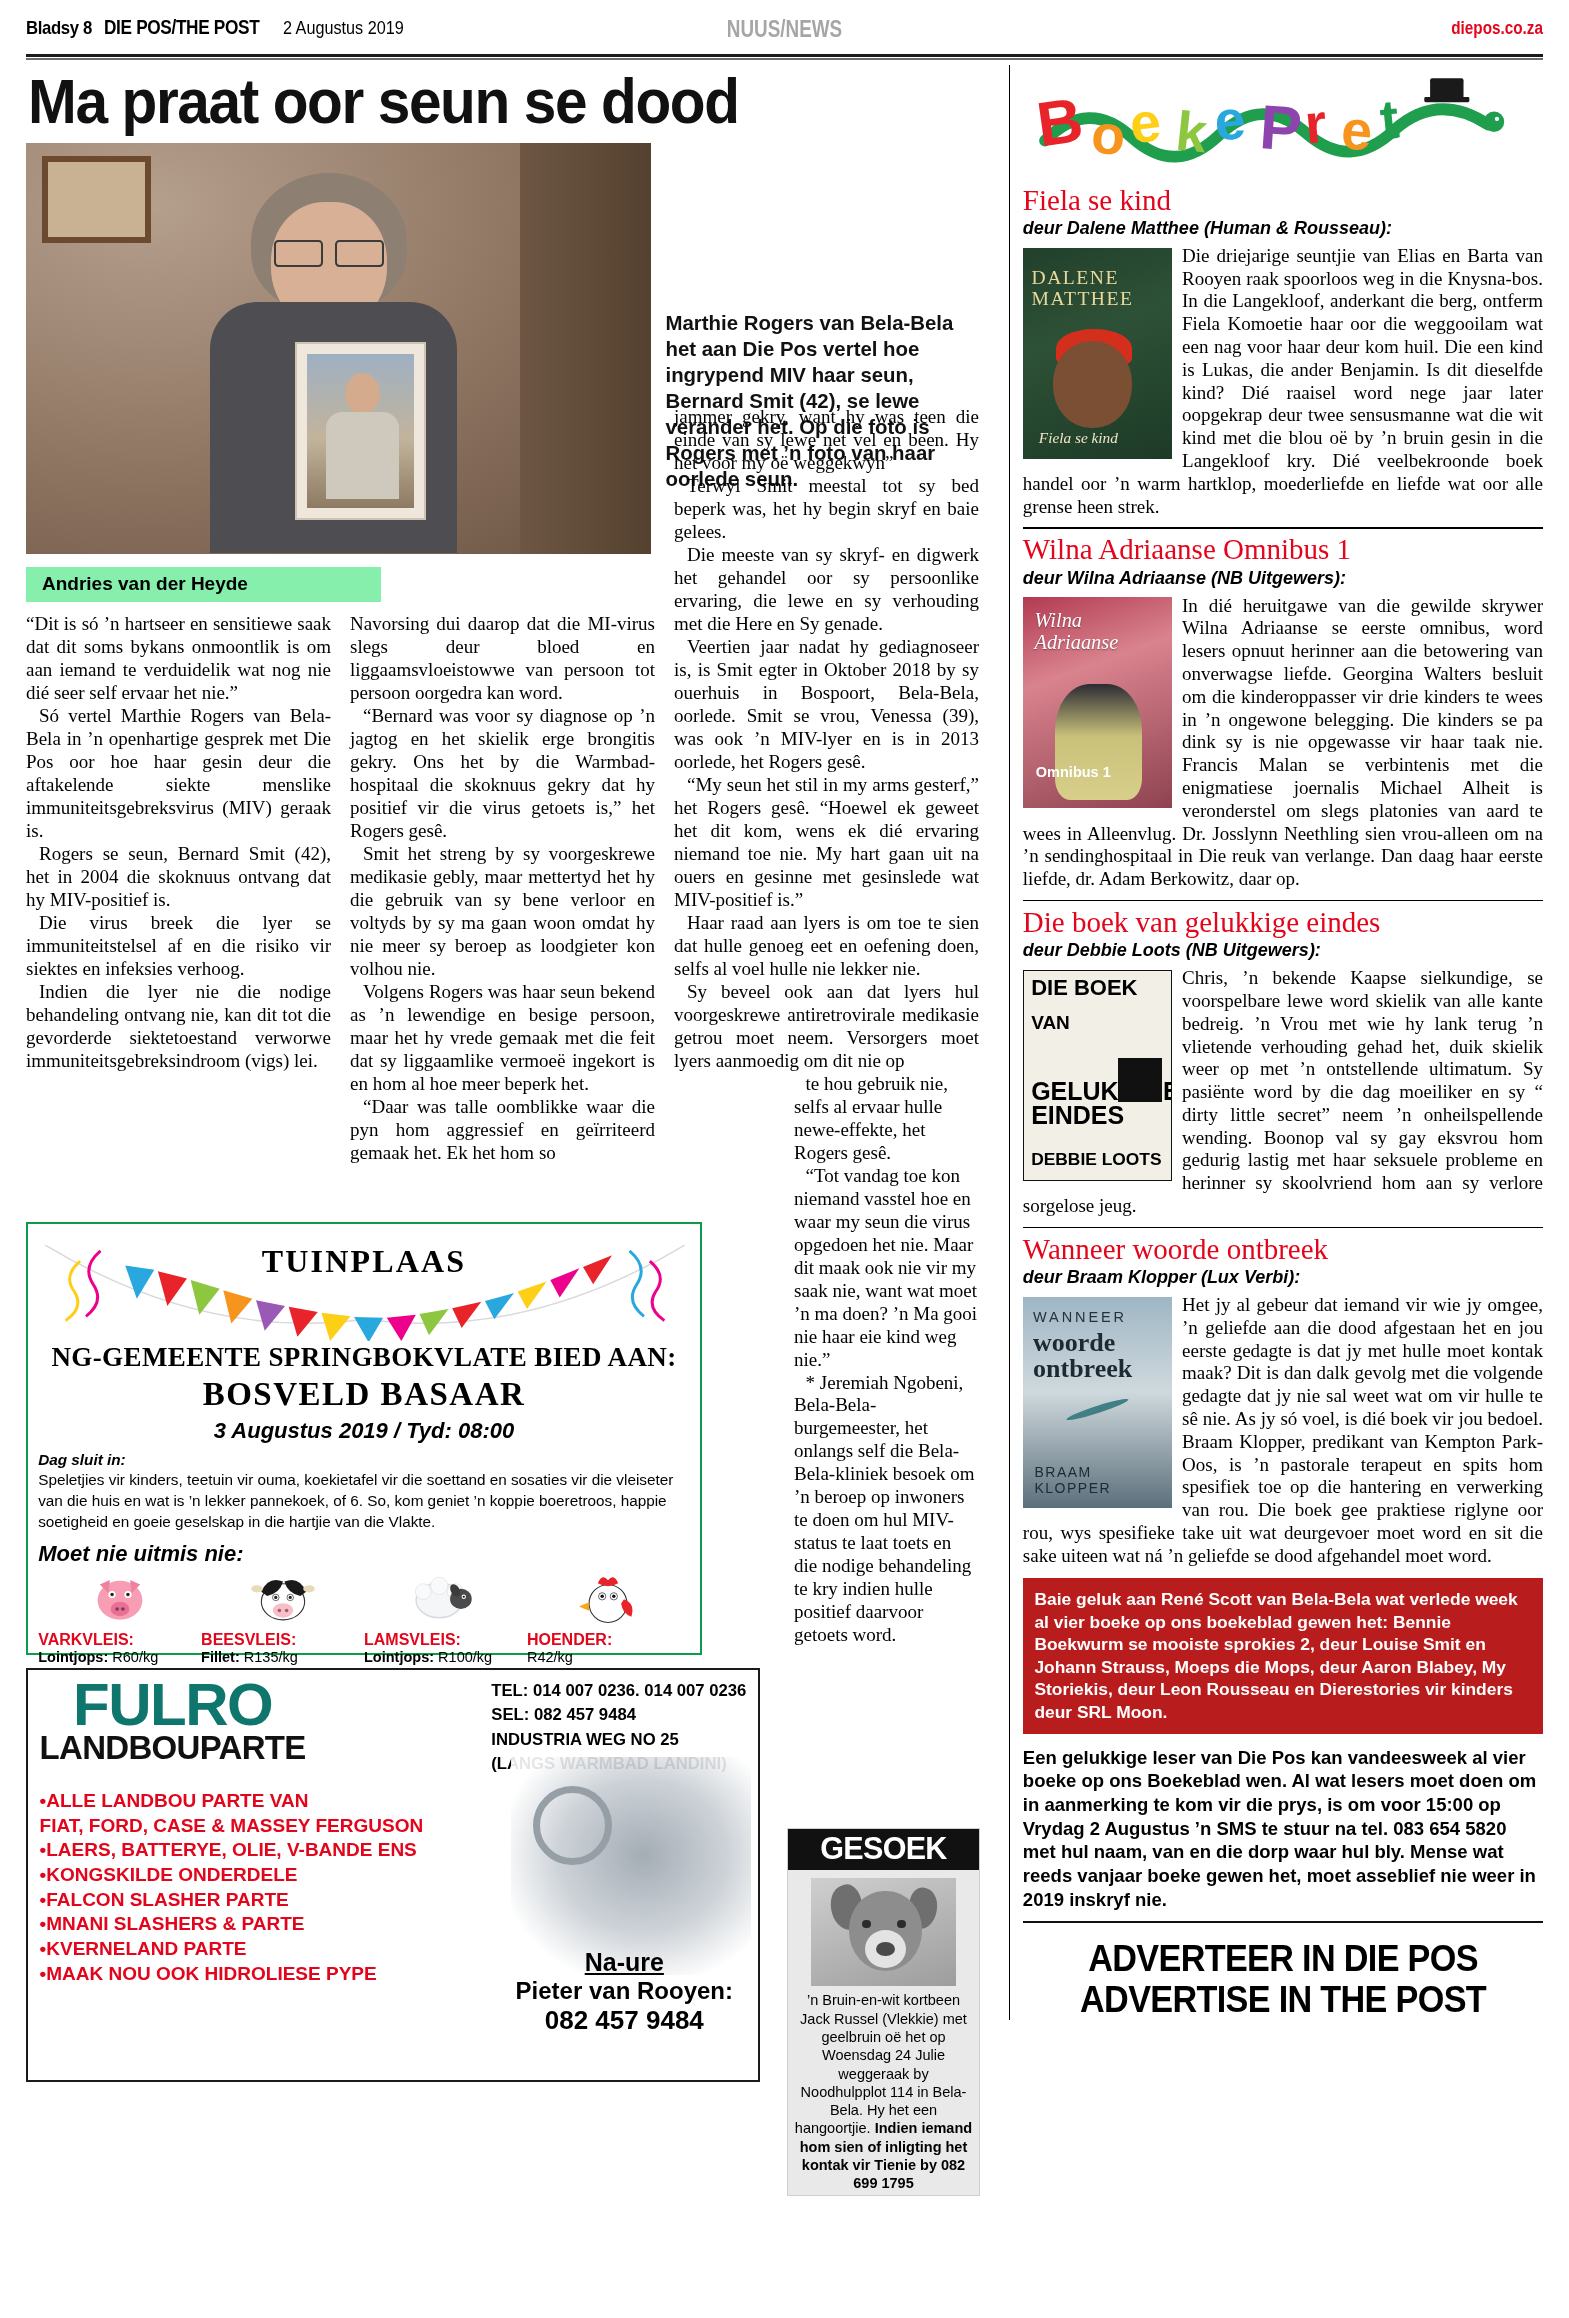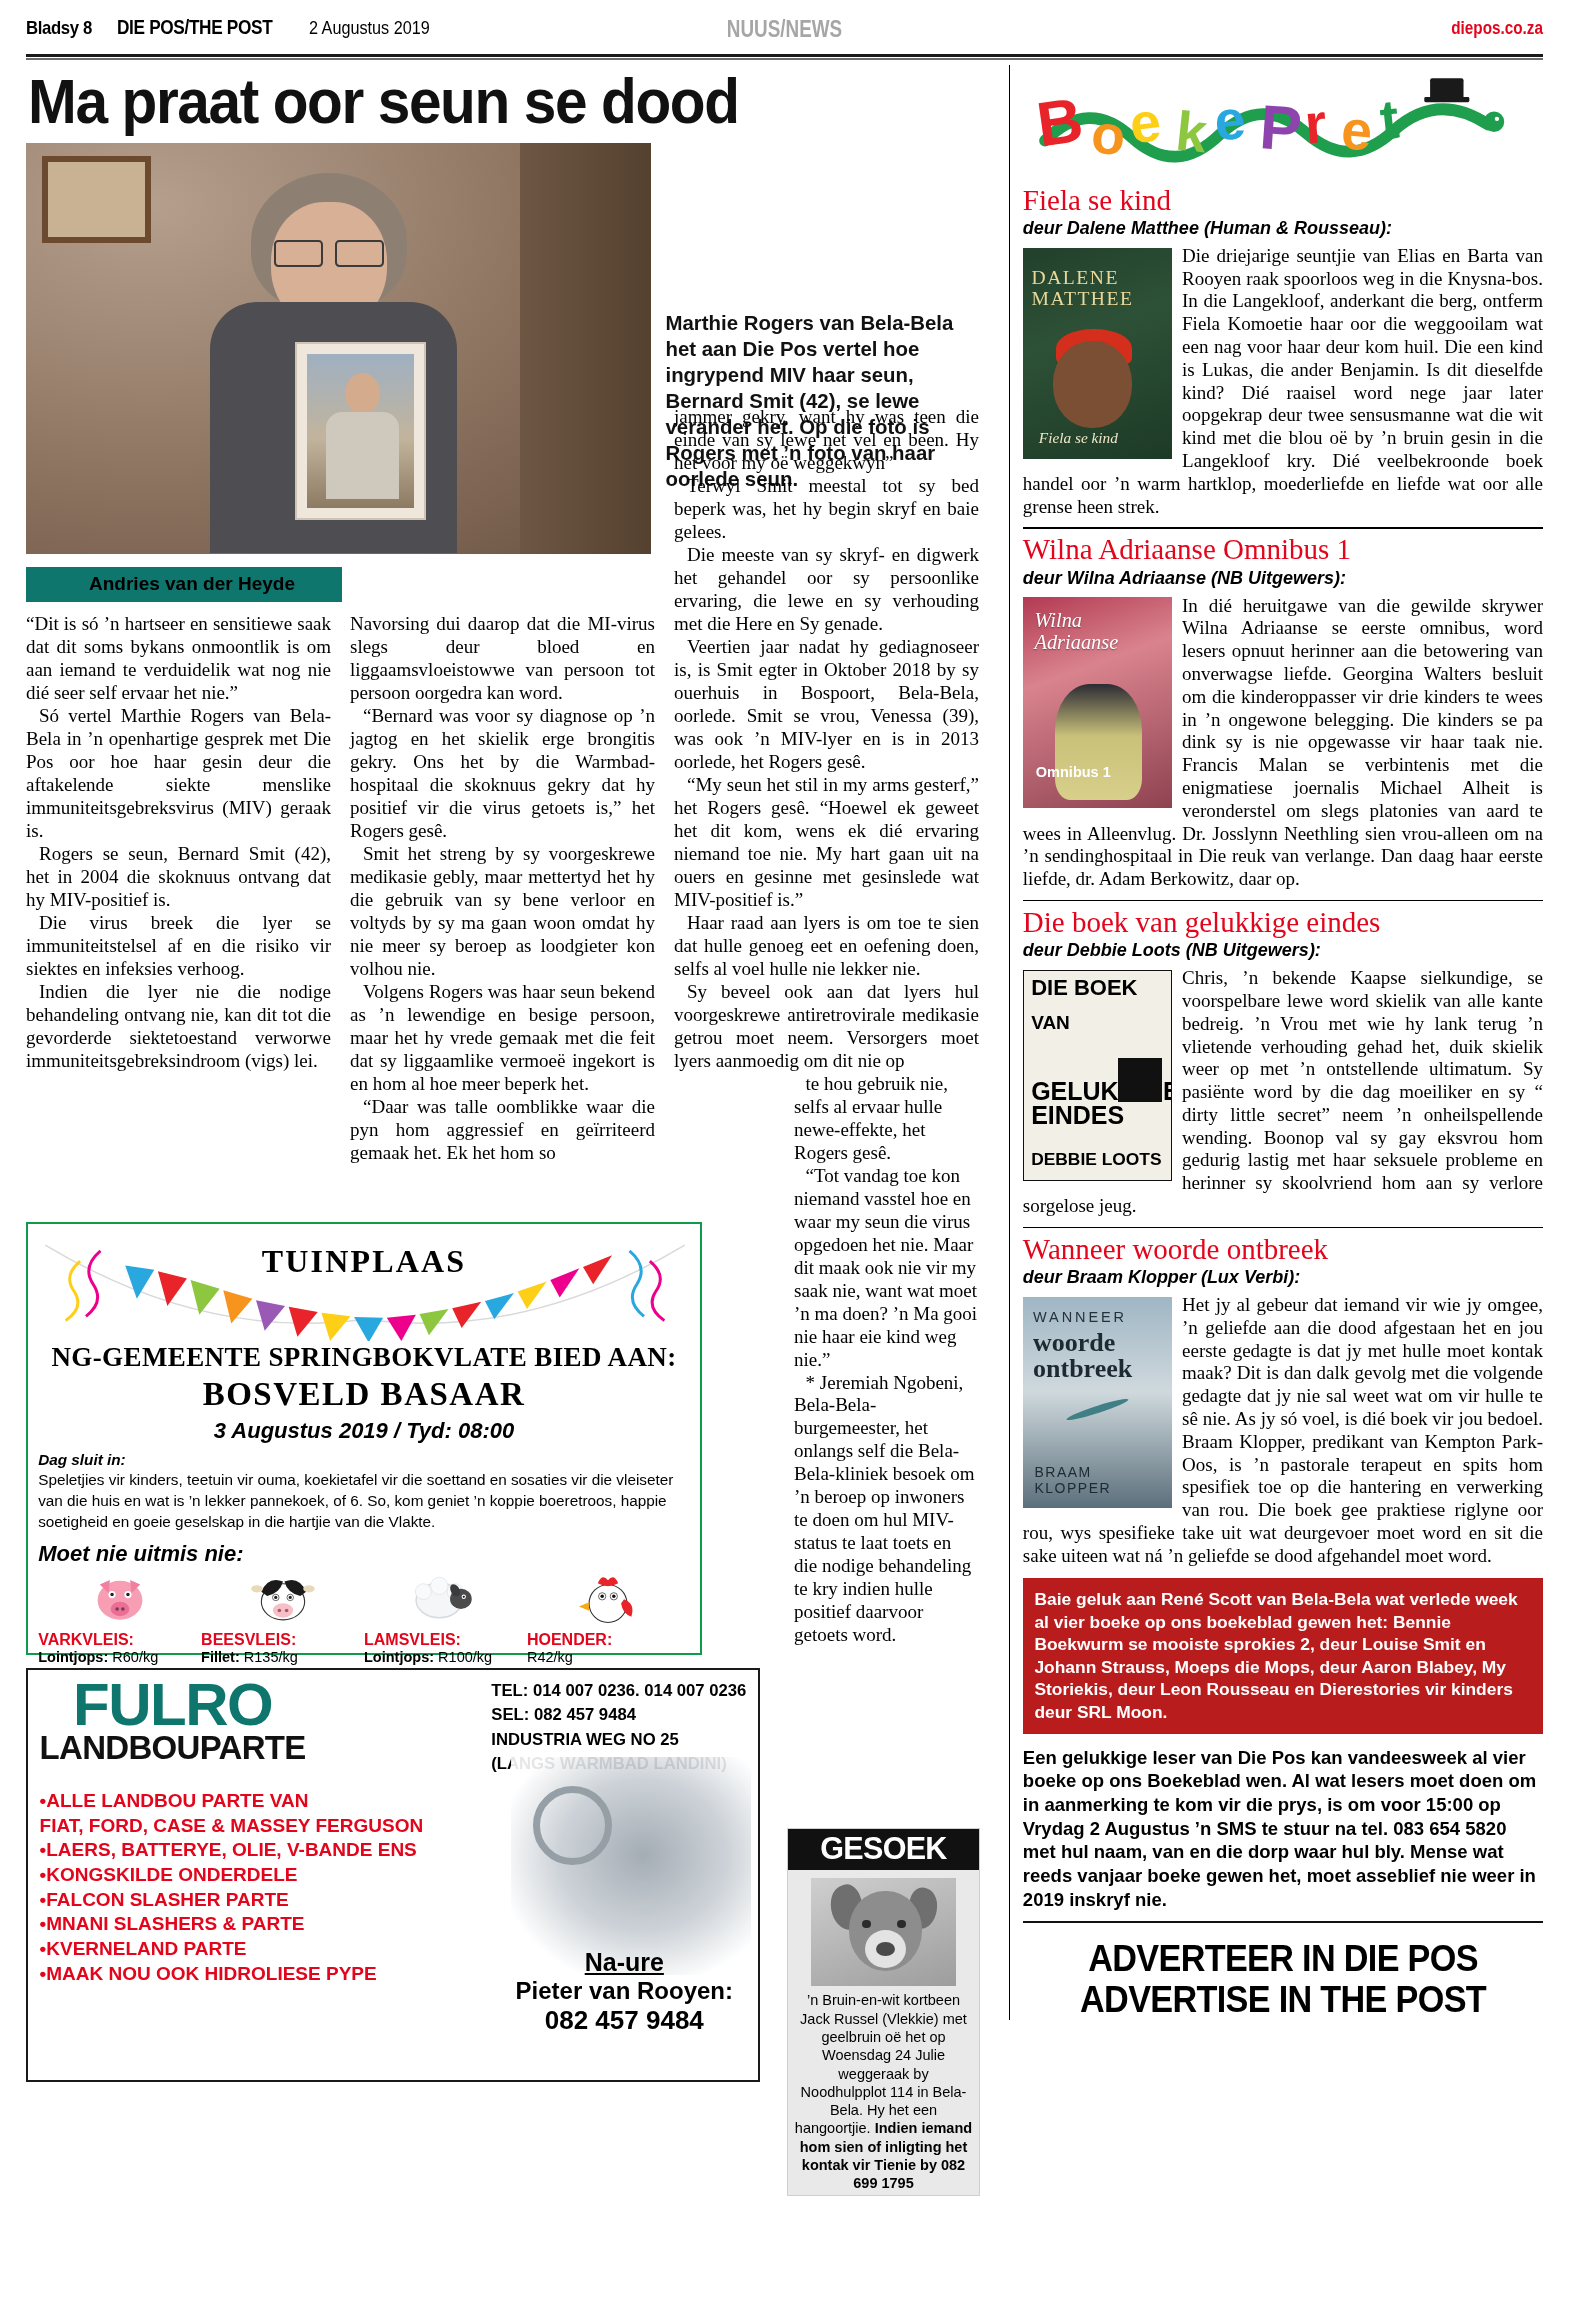--- a/index.html
+++ b/index.html
@@ -7,21 +7,21 @@
   body {
     width: 1569px; height: 2319px;
     font-family: "Liberation Serif", serif;
     position: relative;
     overflow: hidden;
   }
   .page { position: relative; width: 1569px; height: 2319px; padding: 0 26px; }
 
   
   .masthead { display: flex; align-items: baseline; height: 51px; padding-top: 16px; }
-  .mh-left { display: flex; align-items: baseline; gap: 16px; }
+  .mh-left { display: flex; align-items: baseline; gap: 3px; }
   .mh-bladsy { font-family: "Liberation Sans", sans-serif; font-weight: bold; font-size: 19px; letter-spacing: -0.4px; transform: scaleX(.88); transform-origin: left; }
   .mh-paper { font-family: "Liberation Sans", sans-serif; font-weight: bold; font-size: 19.6px; letter-spacing: -0.4px; transform: scaleX(.88); transform-origin: left; }
   .mh-date { font-family: "Liberation Sans", sans-serif; font-size: 18px; transform: scaleX(.9); transform-origin: left; }
   .mh-section { position: absolute; left: 0; right: 0; text-align: center; font-family: "Liberation Sans", sans-serif; font-weight: bold; font-size: 23px; color: #a6a6a6; letter-spacing: 0px; transform: scaleX(.82); }
   .mh-url { margin-left: auto; font-family: "Liberation Sans", sans-serif; font-weight: bold; font-size: 18px; color: #e3051b; transform: scaleX(.85); transform-origin: right; }
   .mh-rule { height: 3.6px; background: #1a1a1a; margin-top: 2.9px; }
   .mh-rule2 { height: 1.5px; background: #6d6d6d; margin-top: 0.7px; }
 
   
   .body-grid { display: flex; gap: 16px; margin-top: 5.8px; }
@@ -63,24 +63,23 @@
 
   .intro {
     width: 320px;
     font-family: "Liberation Sans", sans-serif;
     font-weight: bold; font-size: 20.4px; line-height: 1.28;
     padding-top: 167px; color: #111;
   }
 
   
   .byline-bar {
-    background: #0f766e; padding: 6.5px 0 6.5px 16px; margin: 13px 0 11.6px 0;
+    background: #86efac; padding: 6.5px 0 6.5px 16px; margin: 13px 0 11.6px 0;
     font-family: "Liberation Sans", sans-serif; font-weight: bold; font-size: 19px;
-    width: 316px;
-    text-align: center;
+    width: 355px;
   }
   .artcols { display: flex; gap: 19px; }
   .artcol { width: 305px; font-size: 19px; line-height: 1.21; text-align: justify; hyphens: auto; }
   .artcol p { text-indent: 13px; margin: 0; }
   .artcol p.first { text-indent: 0; }
   .col3-top { margin-top: -207px; }
 
   
   .narrow-tail { width: 185px; margin-left: 120px; font-size: 19px; line-height: 1.21; text-align: left; }
   .narrow-tail p { text-indent: 11.6px; margin: 0; }

